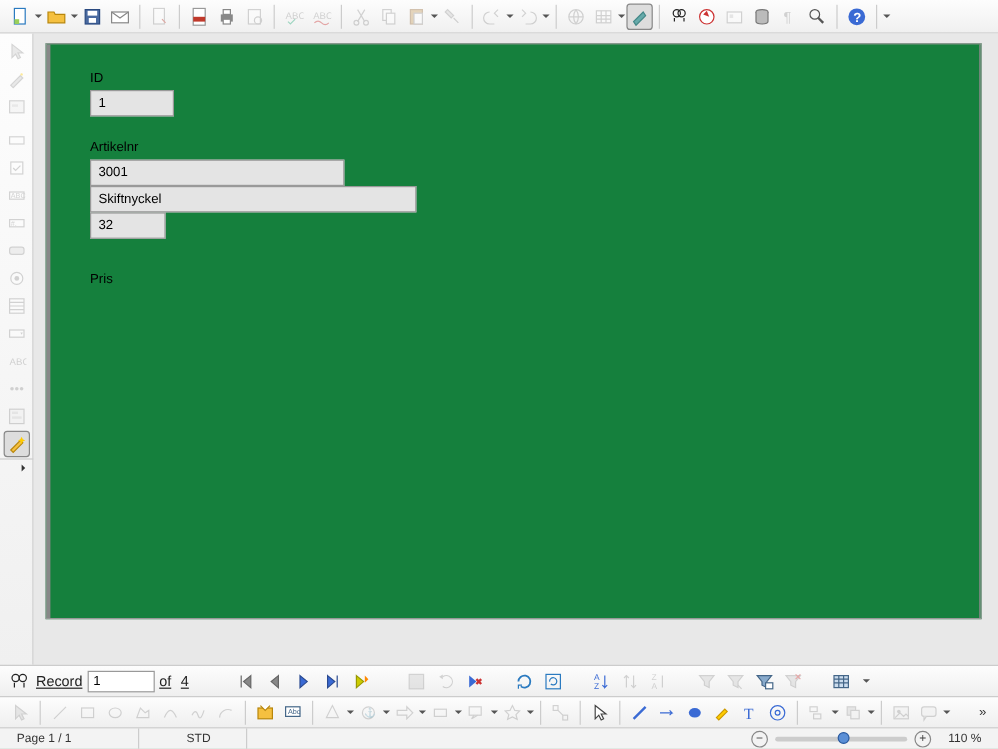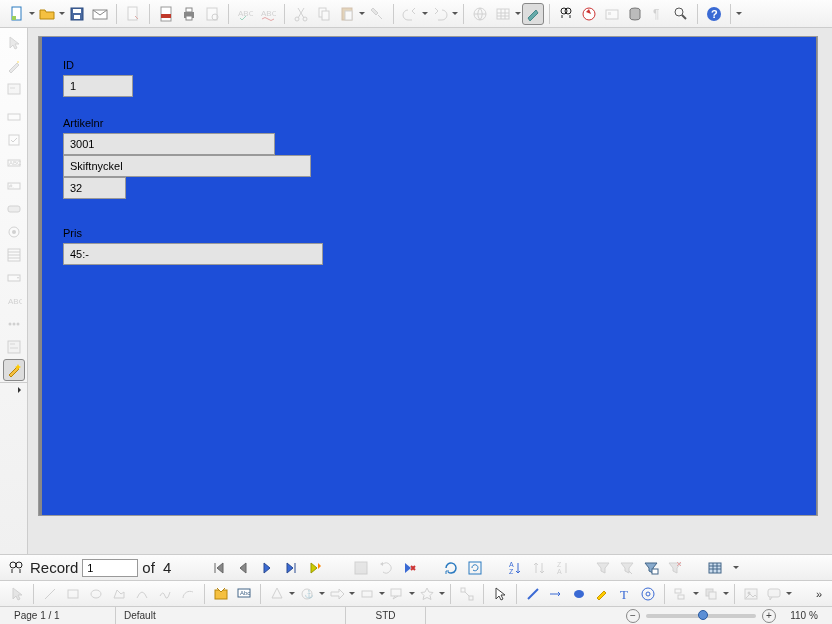--- a/index.html
+++ b/index.html
@@ -53,25 +53,25 @@
   .side-expand {
     width:28px; height:14px; display:flex; align-items:center; justify-content:flex-end;
     border-top:1px solid #ccc; padding-right:4px;
   }
   .side-expand::after {
     content:''; border:3px solid transparent; border-left-color:#333;
   }
   .canvas-wrap { flex:1; overflow:auto; background:#e8e8e8; padding:8px 8px 8px 10px;}
   .canvas {
     width:780px; height:480px;
-    background:#1d4ed8;
+    background:#15803d;
     border:1px solid #999;
     box-shadow: 3px 0 0 #888 inset, -1px 0 0 #888 inset;
     position:relative;
-    padding:18px 24px;
+    padding:18px 36px;
   }
   .form-lbl { font-size:11px; color:#000; margin-bottom:4px; margin-top:4px;}
   .form-field {
     background:#e4e4e4;
     border:1px solid #999;
     height:22px;
     padding:3px 6px;
     font-size:11px;
     color:#000;
     display:flex; align-items:center;
@@ -79,30 +79,30 @@
   .record-bar {
     height:26px; background:linear-gradient(#fdfdfd,#efefef);
     border-top:1px solid #ccc;
     display:flex; align-items:center; padding:0 6px; gap:4px;
   }
   .record-bar .tbtn { width:20px; height:20px; }
   .record-input {
     width:56px; height:18px; border:1px solid #999; padding:1px 4px; font-size:11px;
     background:#fff;
   }
-  .rec-label { font-size:15px; color:#222; }
+  .rec-label { font-size:12px; color:#222;text-decoration:underline; }
   .draw-bar {
     height:26px; background:linear-gradient(#fdfdfd,#efefef);
     border-top:1px solid #ccc;
     display:flex; align-items:center; padding:0 6px; gap:1px;
   }
   .status-bar {
     height:18px; background:#f3f3f3; border-top:1px solid #ccc;
     display:flex; align-items:center; font-size:10px; color:#333;
-    padding:0 6px; gap:0;
+    padding:0 6px; gap:10px;
   }
   .status-cell { border-right:1px solid #ccc; padding:0 8px; height:18px; display:flex; align-items:center;}
   .zoom-slider {
     display:flex; align-items:center; gap:6px; margin-left:auto;
   }
   .slider-track { width:110px; height:4px; background:#ccc; border-radius:2px; position:relative;}
   .slider-thumb { width:10px; height:10px; background:#5b8fd6; border:1px solid #2a5aa0; border-radius:50%; position:absolute; top:-4px; left:52px;}
   .zoom-btn { width:14px; height:14px; border:1px solid #888; border-radius:50%; display:flex;align-items:center;justify-content:center;font-size:10px;color:#444;cursor:pointer;}
   .dbl-chevron { font-size:11px; color:#333; margin-left:auto; padding:0 4px; cursor:pointer;}
 </style>
@@ -383,32 +383,29 @@
       <div class="form-lbl">ID</div>
       <div class="form-field" style="width:70px">
           <span>1</span>
         </div>
 
       <div class="form-lbl" style="margin-top:20px">Artikelnr</div>
       <div class="form-field" style="width:212px">
           <span>3001</span>
         </div>
 
-      <div class="form-field" style="width:248px">
+      <div class="form-field" style="width:272px">
           <span>Skiftnyckel</span>
         </div>
 
       <div class="form-field" style="width:63px">
           <span>32</span>
         </div>
 
       <div class="form-lbl" style="margin-top:28px">Pris</div>
-      <div class="form-field" style="width:260px">
-          <span>45:-</span>
-        </div>
     </div>
   </div>
 </div>
 
 <div class="record-bar">
   <div class="tbtn">
       <svg viewBox="0 0 16 16">
         <circle cx="5" cy="5" r="3" fill="none" stroke="#222"></circle>
         <circle cx="11" cy="5" r="3" fill="none" stroke="#222"></circle>
         <path d="M4 9v4M12 9v4" stroke="#222"></path>
@@ -700,21 +697,20 @@
         <rect x="2" y="3" width="12" height="8" rx="2" fill="#eee" stroke="#999"></rect>
         <path d="M6 11l-2 3v-3" fill="#eee" stroke="#999"></path>
       </svg>
     </div>
   <div class="dropdown-arrow disabled"></div>
   <span class="dbl-chevron">»</span>
 </div>
 
 <div class="status-bar">
   <div class="status-cell" style="width:110px">Page 1 / 1</div>
-  <div class="status-cell" style="width:230px">Default</div>
   <div class="status-cell" style="width:80px;justify-content:center">STD</div>
   <div class="status-cell" style="flex:1;border-right:none"></div>
   <div class="zoom-slider">
     <div class="zoom-btn">−</div>
     <div class="slider-track">
         <div class="slider-thumb"></div>
       </div>
     <div class="zoom-btn">+</div>
     <span style="width:44px;text-align:center">110 %</span>
   </div>

